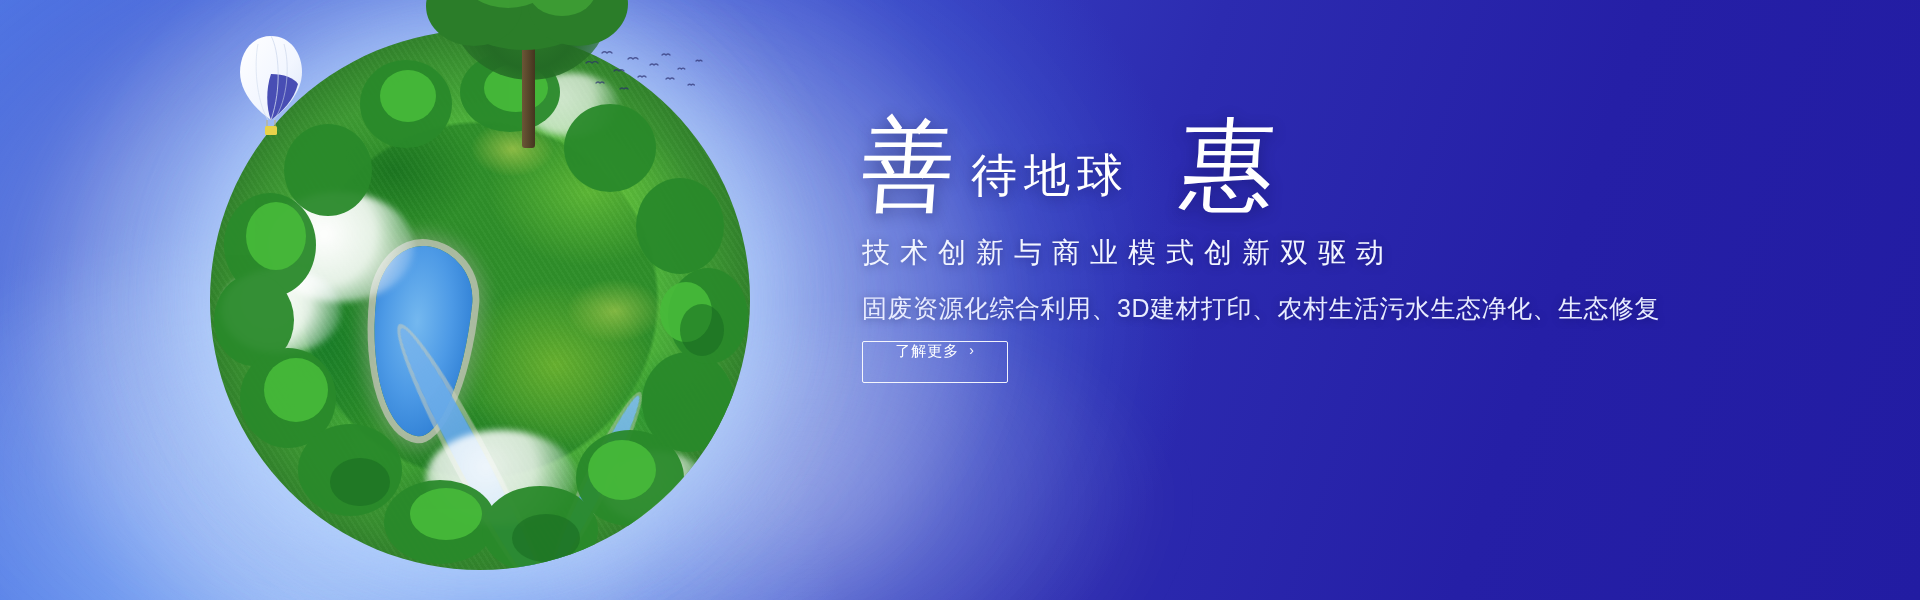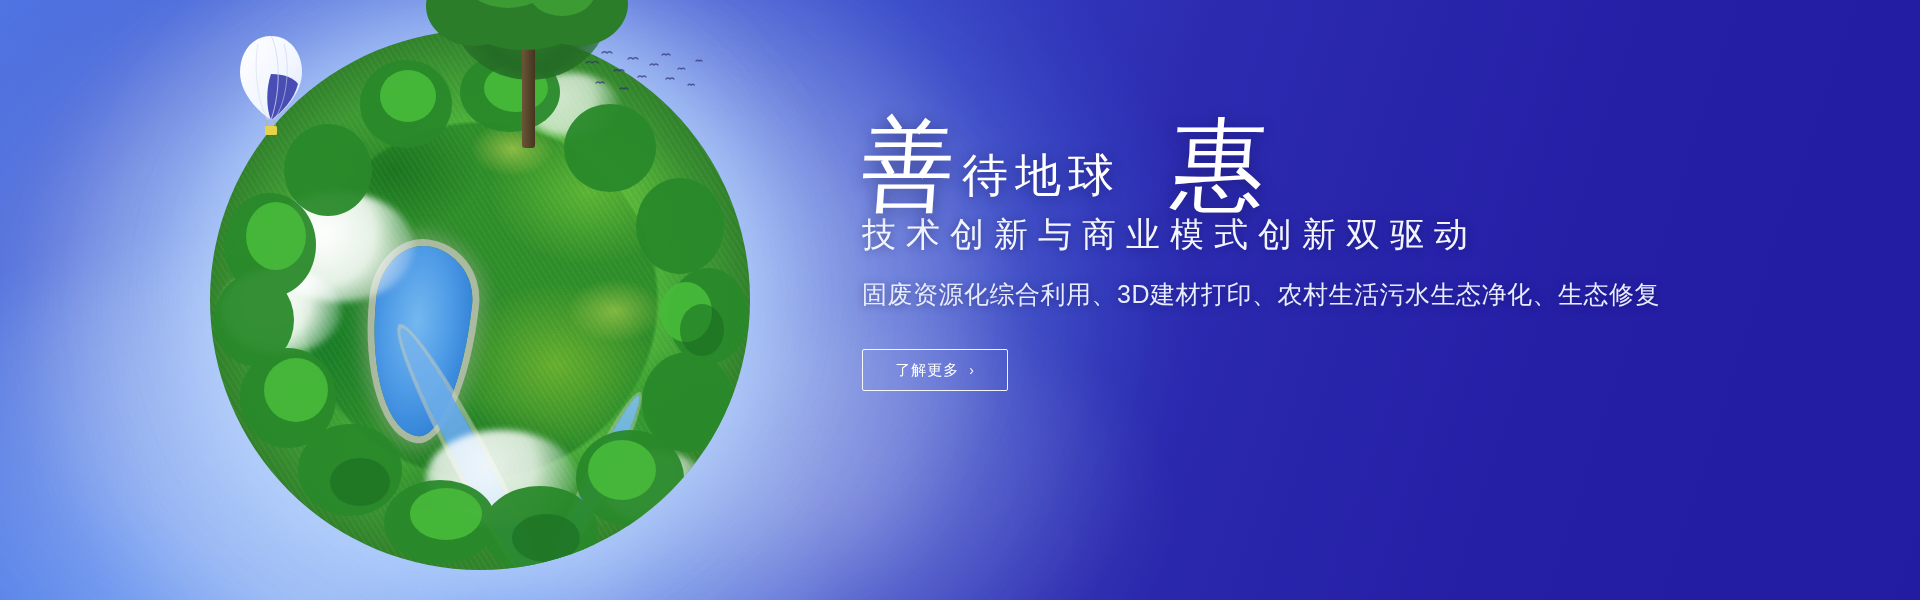--- a/index.html
+++ b/index.html
@@ -96,29 +96,29 @@
 
   
   .content{position:absolute;left:862px;top:120px;width:980px;color:#fff;}
   .headline{display:flex;align-items:baseline;white-space:nowrap;
     text-shadow:0 2px 14px rgba(10,10,60,.45);}
   .hl-big{font-family:"Liberation Serif","DejaVu Serif",serif;
     font-size:92px;line-height:1;font-weight:400;letter-spacing:0;
     transform:skewX(-4deg) scaleY(1.08);display:inline-block;}
   .hl-sm{font-family:Liberation Serif, serif;
     font-size:46px;line-height:1;font-weight:400;letter-spacing:7px;
-    margin-left:8px;position:relative;top:-6px;}
+    margin-left:17px;position:relative;top:-6px;}
   .hl-gap{display:inline-block;width:52px;}
 
-  .subtitle{font-size:34px;letter-spacing:10px;font-weight:400;
+  .subtitle{margin-top:22px;font-size:28px;letter-spacing:10px;font-weight:400;
     color:#f2f5ff;text-shadow:0 1px 10px rgba(10,10,60,.4);white-space:nowrap;}
   .desc{margin-top:20px;font-size:25px;letter-spacing:.5px;color:#e8ecff;
     text-shadow:0 1px 8px rgba(10,10,60,.4);white-space:nowrap;}
 
-  .btn{margin-top:38px;display:inline-flex;align-items:center;justify-content:center;
+  .btn{margin-top:16px;display:inline-flex;justify-content:center;
     gap:10px;width:116px;height:40px;border:1px solid rgba(255,255,255,.92);
     border-radius:2px;color:#fff;font-size:15px;letter-spacing:1px;
     background:transparent;cursor:pointer;padding:0 14px;box-sizing:content-box;}
   .btn .chev{font-size:14px;opacity:.95;}
 </style>
 </head>
 <body>
 
 <div class="stage">
 

